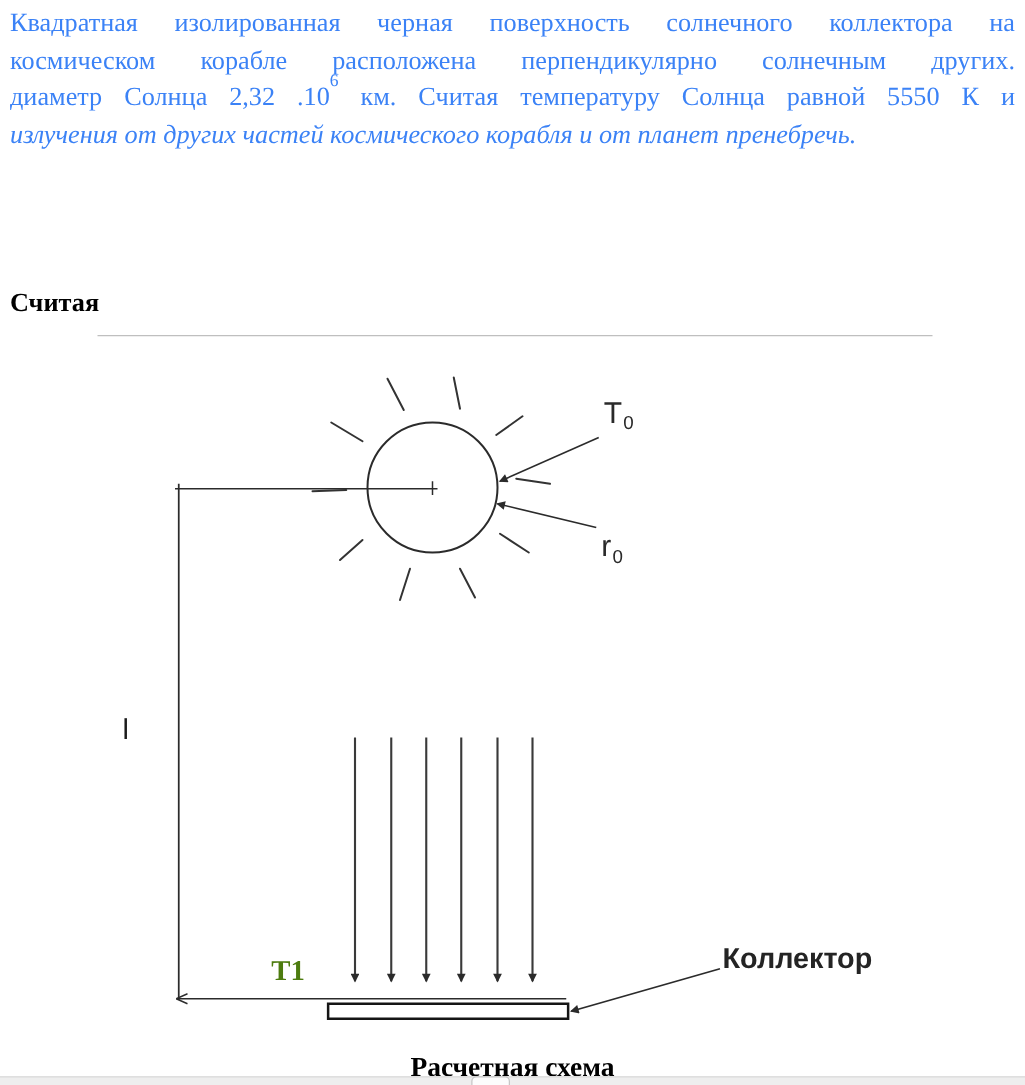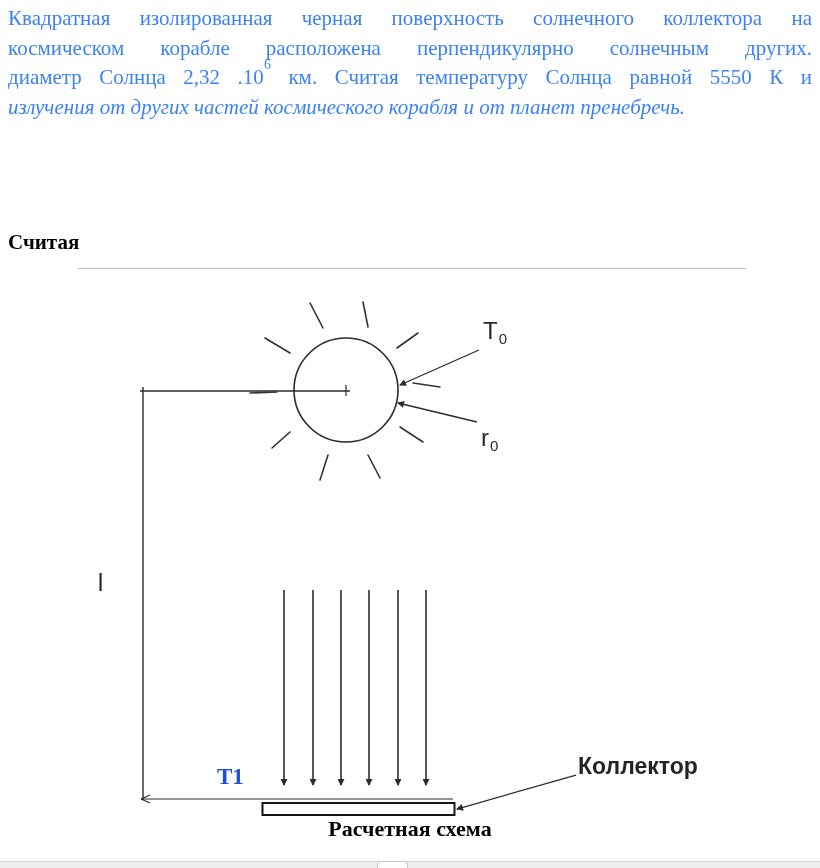--- a/index.html
+++ b/index.html
@@ -18,23 +18,23 @@
   .divider { position:absolute; top:268px; left:78px; width:668px; height:1px;
     background:#bfbfbf; }
   
   svg.diagram { position:absolute; left:0; top:0; width:820px; height:868px; }
   .lbl { position:absolute; white-space:nowrap; }
   .sans { font-family:"Liberation Sans", sans-serif; }
   .lbl-t0 { left:483px; top:317px; font-size:24px; color:#2a2a2a; }
   .lbl-r0 { left:481px; top:392px; font-size:24px; color:#2a2a2a;margin-top:32px; }
   .ssub { font-size:15px; position:relative; top:5px; left:1px; }
   .lbl-dist { left:98px; top:570px; font-size:23px; color:#1c1c1c; }
-  .lbl-t1 { left:217px; top:764px; font-size:23px; font-weight:700; color:#1d4ed8; }
+  .lbl-t1 { left:217px; top:764px; font-size:23px; font-weight:700; color:#4d7c0f; }
   .lbl-coll { left:578px; top:753px; font-size:23px; color:#242424;font-weight:bold; }
-  .caption { position:absolute; top:816px; left:0; width:820px; text-align:center;
+  .caption { position:absolute; top:841px; left:0; width:820px; text-align:center;
     font-size:22px; font-weight:700; }
   
   .footer-bar { position:absolute; left:0; bottom:0; width:820px; height:7px;
     background:#eeeeee; border-top:1px solid #d9d9d9; box-sizing:border-box; }
   .footer-btn { position:absolute; left:377px; top:861px; width:31px; height:14px;
     background:#fcfcfc; border:1px solid #c6c6c6; border-radius:4px 4px 0 0;
     box-sizing:border-box; }
 </style>
 </head>
 <body>

